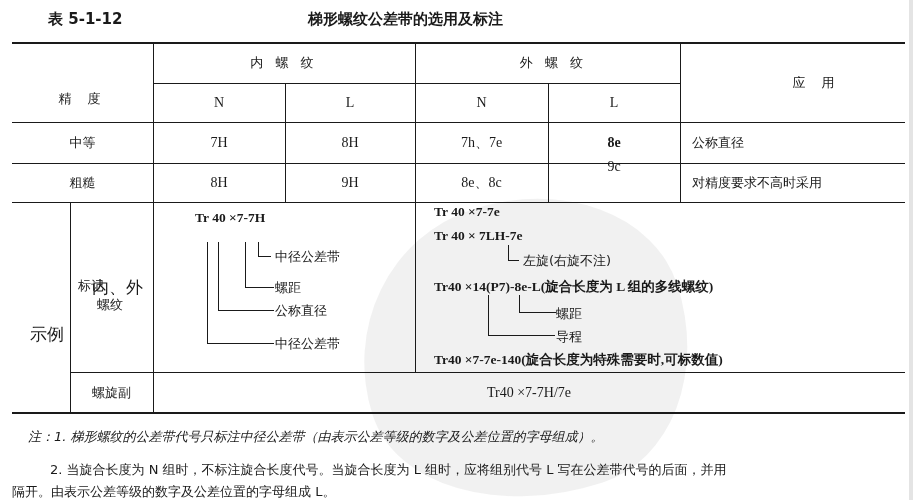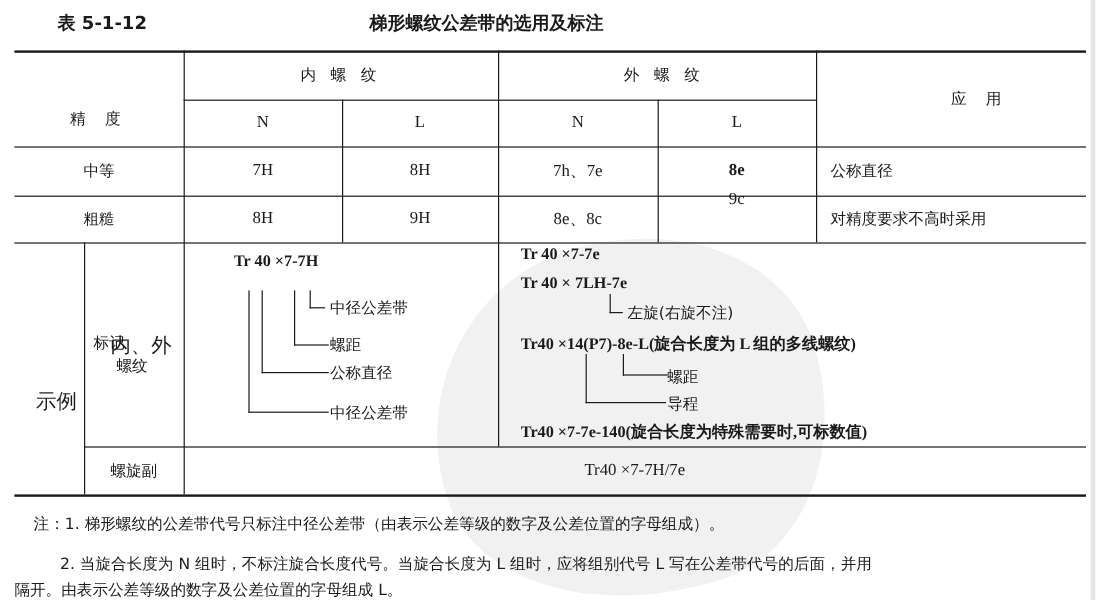--- a/index.html
+++ b/index.html
@@ -99,17 +99,17 @@
 <div class="diag-text" style="left:434px; top:278px;">Tr40 ×14(P7)-8e-L(旋合长度为 L 组的多线螺纹)</div>
 <div class="leader" style="left:519px; top:295px; width:36px; height:17px;"></div>
 <div class="diag-label" style="left:556px; top:305px;">螺距</div>
 <div class="leader" style="left:488px; top:295px; width:66px; height:40px;"></div>
 <div class="diag-label" style="left:556px; top:328px;">导程</div>
 <div class="diag-text" style="left:434px; top:351px;">Tr40 ×7-7e-140(旋合长度为特殊需要时,可标数值)</div>
 
 <div class="cell" style="left:70px; width:83px; top:373px; height:39px;">螺旋副</div>
 <div class="cell code" style="left:153px; width:752px; top:373px; height:39px;">Tr40 ×7-7H/7e</div>
 
-<div class="note" style="left:28px; top:428px;">注：1. 梯形螺纹的公差带代号只标注中径公差带（由表示公差等级的数字及公差位置的字母组成）。</div>
+<div class="note" style="left:28px; top:428px;font-style:italic;">注：1. 梯形螺纹的公差带代号只标注中径公差带（由表示公差等级的数字及公差位置的字母组成）。</div>
 <div class="note" style="left:50px; top:461px;">2. 当旋合长度为 N 组时，不标注旋合长度代号。当旋合长度为 L 组时，应将组别代号 L 写在公差带代号的后面，并用</div>
 <div class="note" style="left:12px; top:483px;">隔开。由表示公差等级的数字及公差位置的字母组成 L。</div>
 
 <div class="scrollbar"></div>
 
 </body></html>

